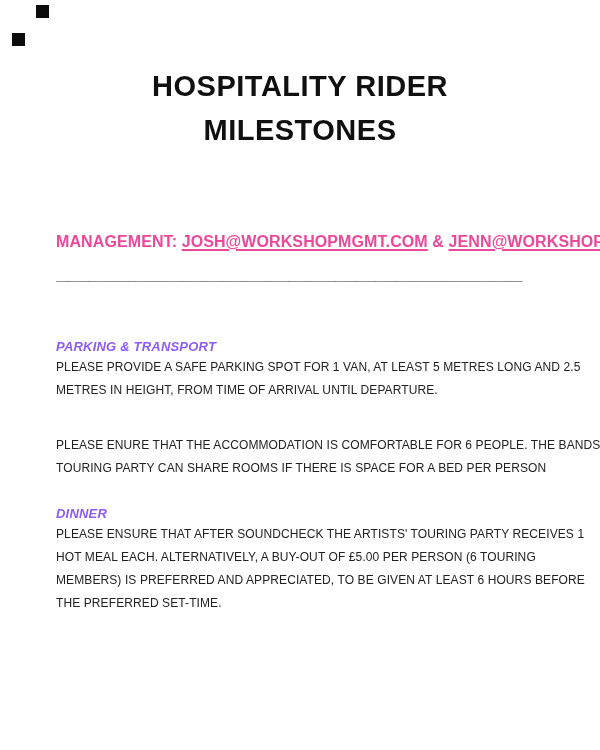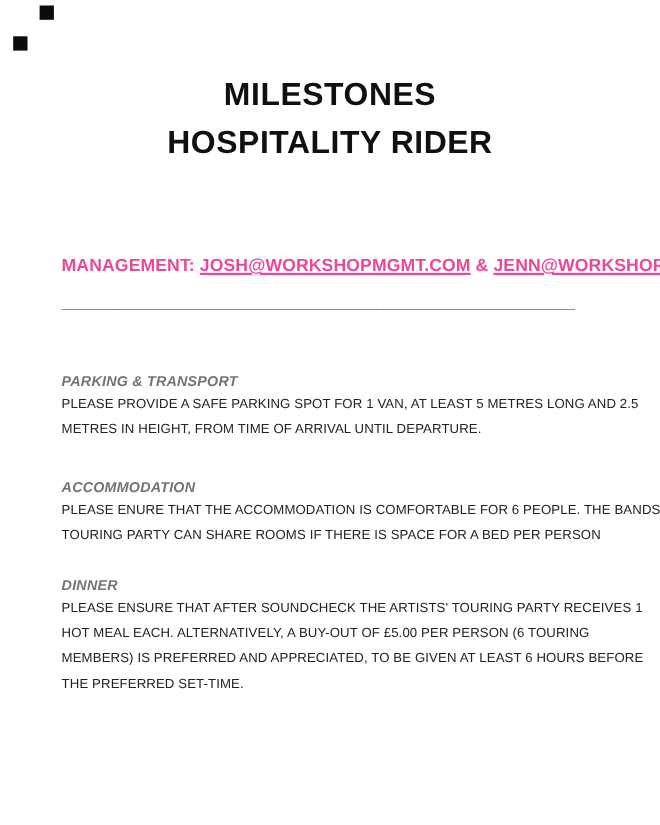--- a/index.html
+++ b/index.html
@@ -59,21 +59,21 @@
   .section-parking { margin-top: 54px; }
   .section-accommodation { margin-top: 32px; }
   .section-dinner { margin-top: 25px; }
   .section-heading {
     margin: 0;
     font-size: 13px;
     font-weight: bold;
     font-style: italic;
     line-height: 18px;
     letter-spacing: 0.2px;
-    color: #737373;
+    color: #8b5cf6;
   }
   .body-line {
     font-size: 12px;
     line-height: 23px;
     white-space: nowrap;
     letter-spacing: 0.1px;
     color: #222222;
   }
   .corner-mark {
     position: absolute;
@@ -88,41 +88,40 @@
 <body>
 
 <div class="page">
 
   <div class="corner-mark corner-mark-1"></div>
   <div class="corner-mark corner-mark-2"></div>
 
   <div class="content">
 
     <div class="doc-title">
+      <div>HOSPITALITY RIDER</div>
       <div>MILESTONES</div>
-      <div>HOSPITALITY RIDER</div>
     </div>
 
     <div class="contact-line contact-management">
       <span>MANAGEMENT: </span><span class="email">JOSH@WORKSHOPMGMT.COM</span><span> &amp; </span><span class="email">JENN@WORKSHOPMGMT.COM</span>
     </div>
 
 
     <div class="divider">______________________________________________________________________</div>
 
     <div class="section section-parking">
       <h3 class="section-heading">PARKING &amp; TRANSPORT</h3>
       <div>
           <div class="body-line">PLEASE PROVIDE A SAFE PARKING SPOT FOR 1 VAN, AT LEAST 5 METRES LONG AND 2.5</div>
           <div class="body-line">METRES IN HEIGHT, FROM TIME OF ARRIVAL UNTIL DEPARTURE.</div>
         </div>
     </div>
 
     <div class="section section-accommodation">
-      <h3 class="section-heading">ACCOMMODATION</h3>
       <div>
           <div class="body-line">PLEASE ENURE THAT THE ACCOMMODATION IS COMFORTABLE FOR 6 PEOPLE. THE BANDS</div>
           <div class="body-line">TOURING PARTY CAN SHARE ROOMS IF THERE IS SPACE FOR A BED PER PERSON</div>
         </div>
     </div>
 
     <div class="section section-dinner">
       <h3 class="section-heading">DINNER</h3>
       <div>
           <div class="body-line">PLEASE ENSURE THAT AFTER SOUNDCHECK THE ARTISTS' TOURING PARTY RECEIVES 1</div>

